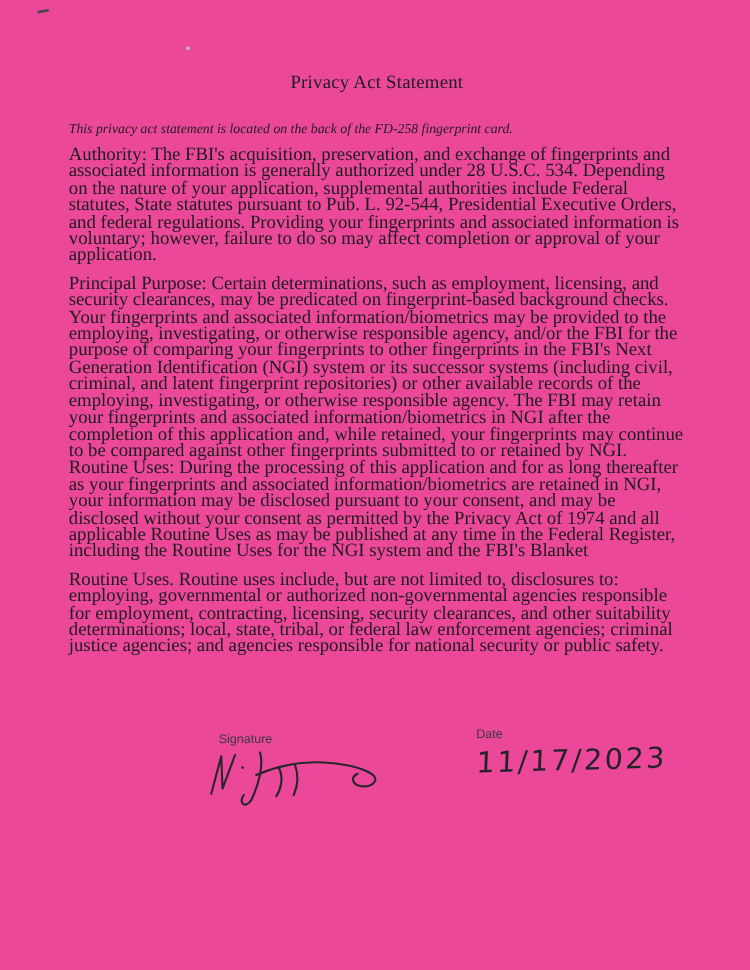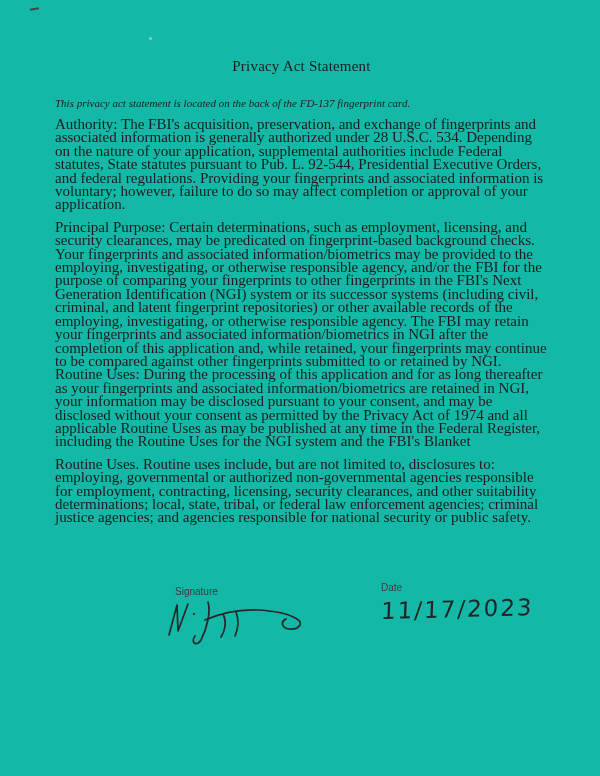--- a/index.html
+++ b/index.html
@@ -8,21 +8,21 @@
     height: 776px;
     background: #ffffff;
     font-family: "Liberation Serif", serif;
     color: #1c1c1e;
     overflow: hidden;
   }
   .page {
     position: relative;
     width: 600px;
     height: 776px;
-    background: #14b8a6;
+    background: #ec4899;
     padding: 52px 52px 0 55px;
     box-sizing: border-box;
   }
   .artifact { position: absolute; background: #444; }
   .artifact-1 { left: 30px; top: 8px; width: 9px; height: 2px; transform: rotate(-10deg); }
   .artifact-2 { left: 149px; top: 37px; width: 3px; height: 3px; background: #b9b9b9; border-radius: 50%; }
   .title {
     margin: 6px 0 0 0;
     font-size: 15px;
     font-weight: normal;
@@ -76,21 +76,21 @@
 </head>
 <body>
 
 <div class="page">
 
   <div class="artifact artifact-1"></div>
   <div class="artifact artifact-2"></div>
 
   <h1 class="title">Privacy Act Statement</h1>
 
-  <p class="subtitle">This privacy act statement is located on the back of the FD-137 fingerprint card.</p>
+  <p class="subtitle">This privacy act statement is located on the back of the FD-258 fingerprint card.</p>
 
   <p class="para">Authority: The FBI's acquisition, preservation, and exchange of fingerprints and associated information is generally authorized under 28 U.S.C. 534. Depending on the nature of your application, supplemental authorities include Federal statutes, State statutes pursuant to Pub. L. 92-544, Presidential Executive Orders, and federal regulations. Providing your fingerprints and associated information is voluntary; however, failure to do so may affect completion or approval of your application.</p>
 
   <p class="para">Principal Purpose: Certain determinations, such as employment, licensing, and security clearances, may be predicated on fingerprint-based background checks. Your fingerprints and associated information/biometrics may be provided to the employing, investigating, or otherwise responsible agency, and/or the FBI for the purpose of comparing your fingerprints to other fingerprints in the FBI's Next Generation Identification (NGI) system or its successor systems (including civil, criminal, and latent fingerprint repositories) or other available records of the employing, investigating, or otherwise responsible agency. The FBI may retain your fingerprints and associated information/biometrics in NGI after the completion of this application and, while retained, your fingerprints may continue to be compared against other fingerprints submitted to or retained by NGI. Routine Uses: During the processing of this application and for as long thereafter as your fingerprints and associated information/biometrics are retained in NGI, your information may be disclosed pursuant to your consent, and may be disclosed without your consent as permitted by the Privacy Act of 1974 and all applicable Routine Uses as may be published at any time in the Federal Register, including the Routine Uses for the NGI system and the FBI's Blanket</p>
 
   <p class="para">Routine Uses. Routine uses include, but are not limited to, disclosures to: employing, governmental or authorized non-governmental agencies responsible for employment, contracting, licensing, security clearances, and other suitability determinations; local, state, tribal, or federal law enforcement agencies; criminal justice agencies; and agencies responsible for national security or public safety.</p>
 
 
   <div class="sign-row">
 

